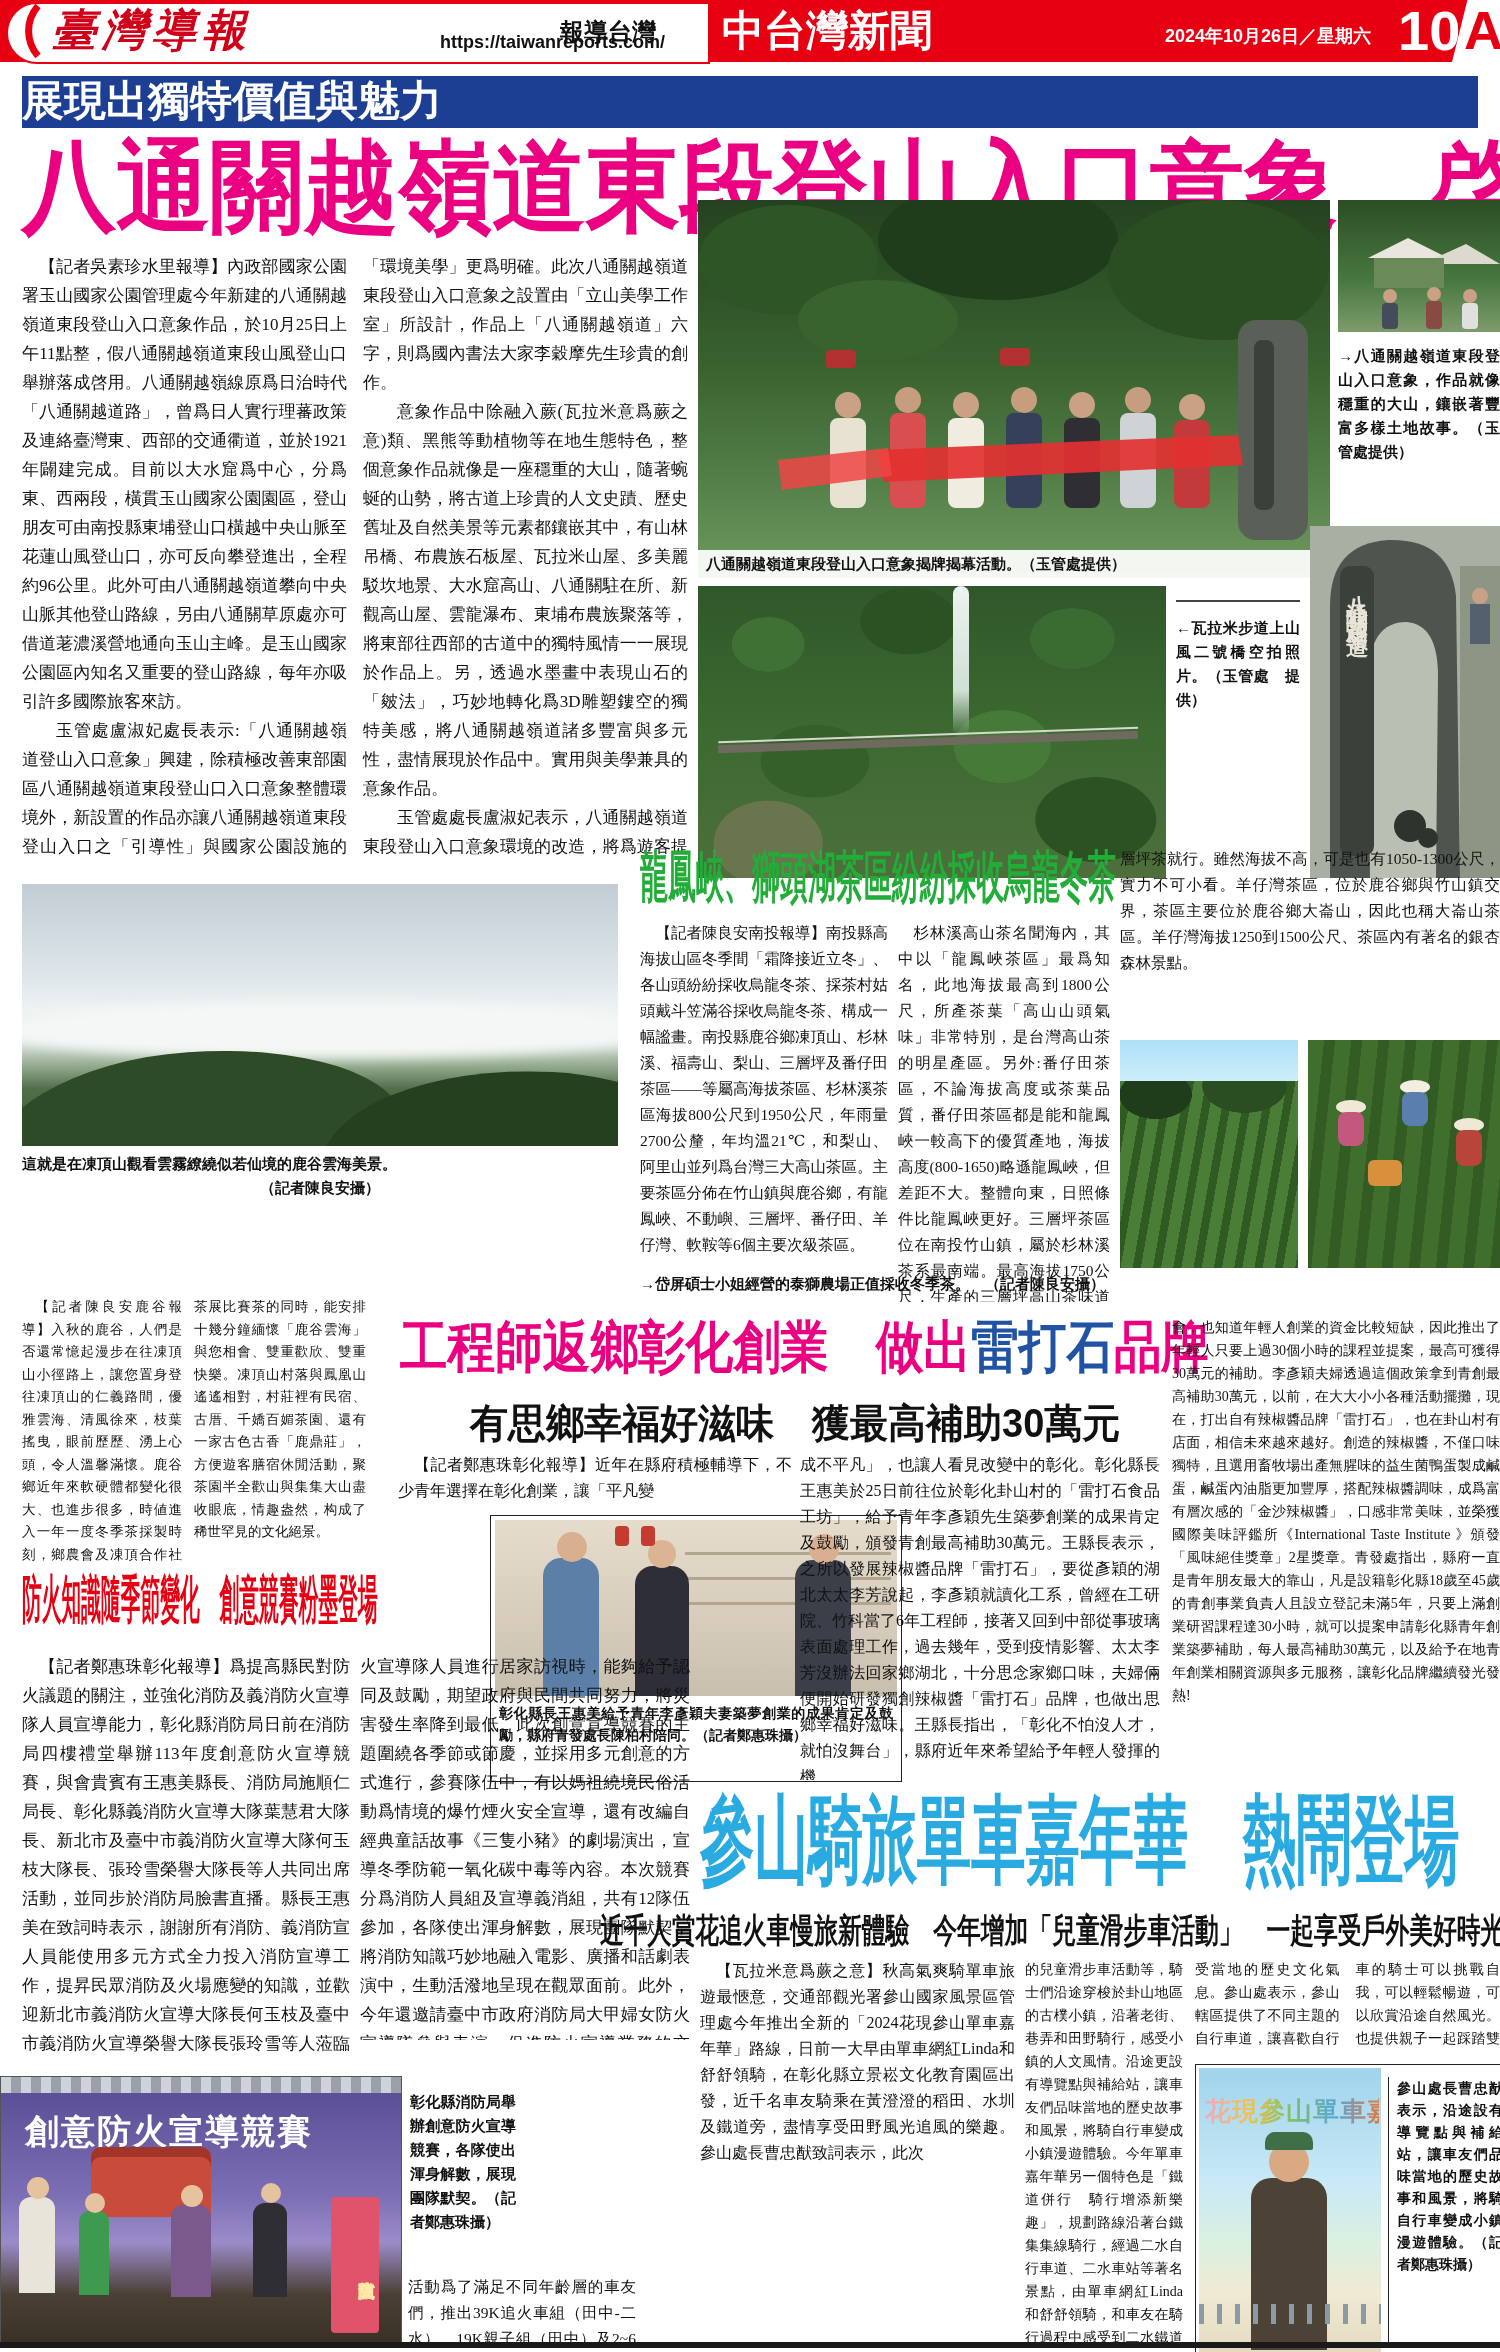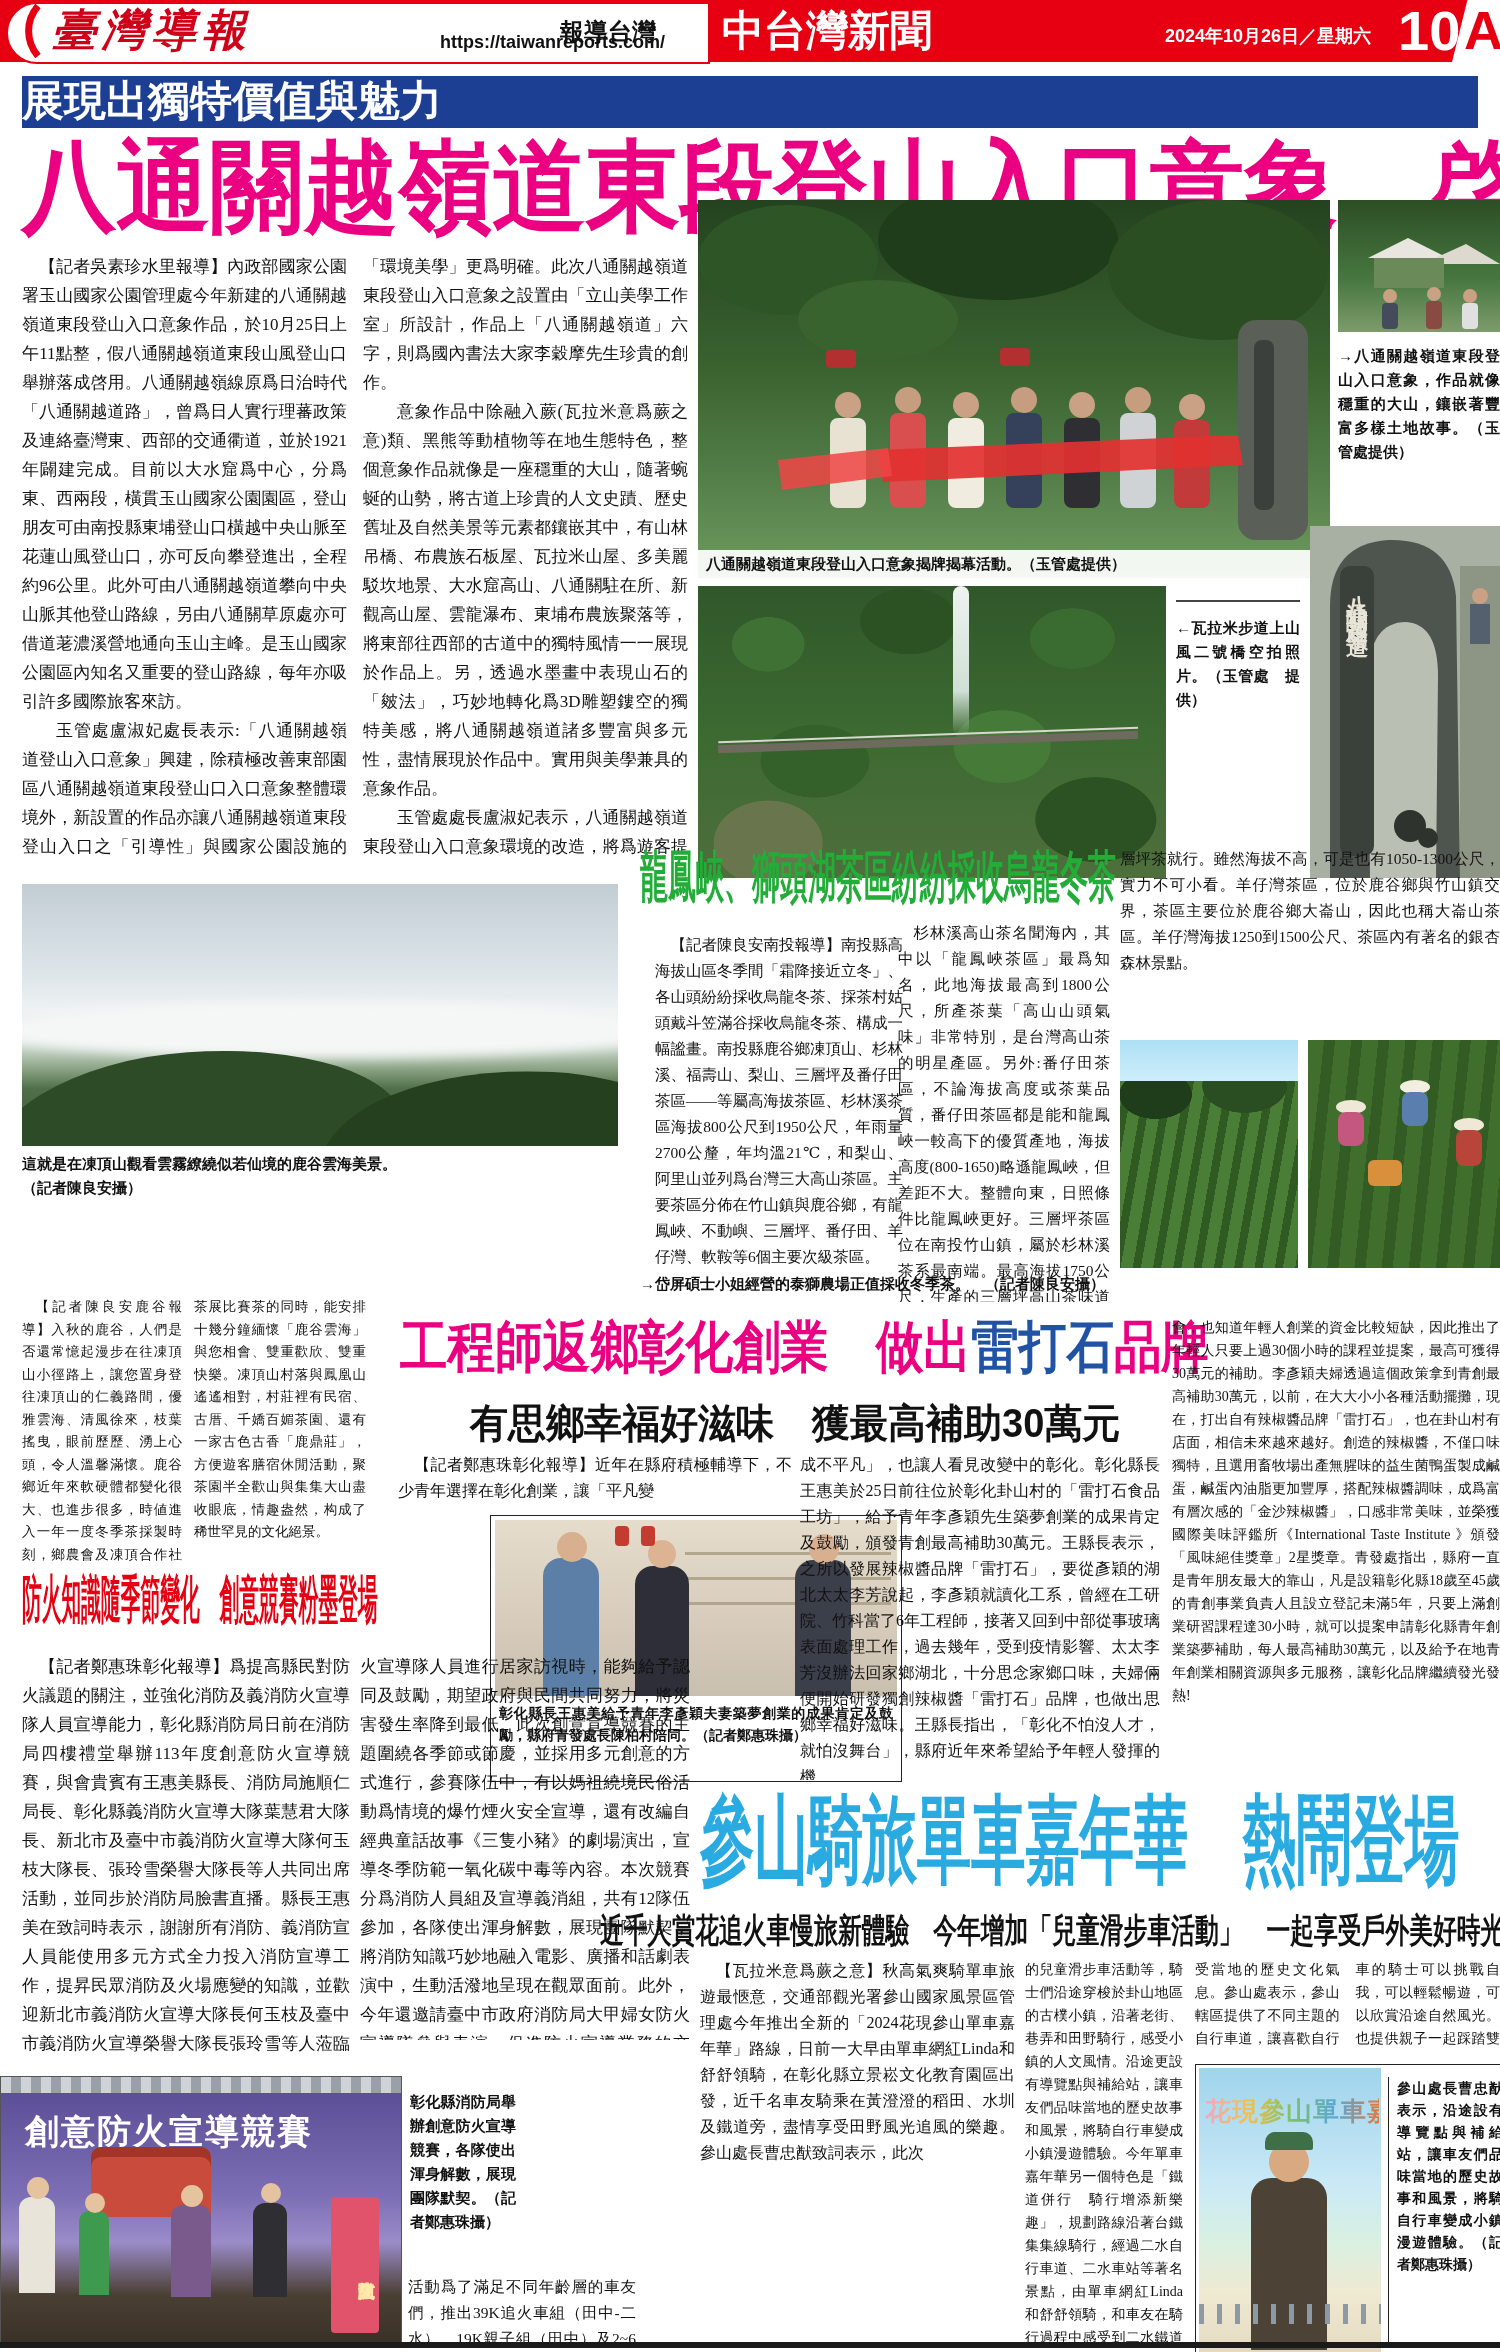--- a/index.html
+++ b/index.html
@@ -168,21 +168,21 @@
     </svg>
     <div class="abs vtext" style="left:33px;top:52px;color:#e8e4d8;font-size:22px;letter-spacing:8px;font-family:'DejaVu Serif',serif;font-weight:bold;">八通關越嶺道</div>
   </div>
 
   <div class="abs hl hl-green" style="left:640px;top:848px;font-size:56px;">
     <span class="condense" style="transform:scaleX(.50);">龍鳳峽、獅頭湖茶區紛紛採收烏龍冬茶</span>
   </div>
   <div class="abs bodytxt t15" style="left:1120px;top:846px;width:380px;height:188px;">
     <p style="text-indent:0;">層坪茶就行。雖然海拔不高，可是也有1050-1300公尺，實力不可小看。羊仔灣茶區，位於鹿谷鄉與竹山鎮交界，茶區主要位於鹿谷鄉大崙山，因此也稱大崙山茶區。羊仔灣海拔1250到1500公尺、茶區內有著名的銀杏森林景點。</p>
   </div>
-  <div class="abs bodytxt t15" style="left:655px;top:920px;width:248px;height:382px;margin-top:12px;">
+  <div class="abs bodytxt t15" style="left:640px;top:920px;width:248px;height:382px;">
     <p class="lead">【記者陳良安南投報導】南投縣高海拔山區冬季間「霜降接近立冬」、各山頭紛紛採收烏龍冬茶、採茶村姑頭戴斗笠滿谷採收烏龍冬茶、構成一幅謐畫。南投縣鹿谷鄉凍頂山、杉林溪、福壽山、梨山、三層坪及番仔田茶區——等屬高海拔茶區、杉林溪茶區海拔800公尺到1950公尺，年雨量2700公釐，年均溫21℃，和梨山、阿里山並列爲台灣三大高山茶區。主要茶區分佈在竹山鎮與鹿谷鄉，有龍鳳峽、不動嶼、三層坪、番仔田、羊仔灣、軟鞍等6個主要次級茶區。</p>
   </div>
   <div class="abs bodytxt t15" style="left:898px;top:920px;width:212px;height:382px;">
     <p style="text-indent:1em;">杉林溪高山茶名聞海內，其中以「龍鳳峽茶區」最爲知名，此地海拔最高到1800公尺，所產茶葉「高山山頭氣味」非常特別，是台灣高山茶的明星產區。另外:番仔田茶區，不論海拔高度或茶葉品質，番仔田茶區都是能和龍鳳峽一較高下的優質產地，海拔高度(800-1650)略遜龍鳳峽，但差距不大。整體向東，日照條件比龍鳳峽更好。三層坪茶區位在南投竹山鎮，屬於杉林溪茶系最南端。最高海拔1750公尺，生產的三層坪高山茶味道香氣馥郁、口感滑順、入喉回甘，是頂級的杉林溪茶產地。獅頭湖茶區就在三層坪及番仔田下方，泰獅茶農場，是現任竹山農會理事長沈春枝女兒岱屏碩士小姐經營的山丘，想成比較低海拔的三</p>
   </div>
 
   <div class="abs photo" style="left:1120px;top:1040px;width:178px;height:228px;background:
         linear-gradient(180deg,#aee0f5 0%,#cdeefb 18%,transparent 18%),
         radial-gradient(60px 40px at 20% 24%,#1f3d1a 0 60%,transparent 61%),
         radial-gradient(70px 45px at 70% 20%,#2a4d22 0 60%,transparent 61%),
@@ -203,21 +203,21 @@
   </div>
 
   <div class="abs photo" style="left:22px;top:884px;width:596px;height:262px;background:
         linear-gradient(180deg,#c2cdd4 0%,#dde5e9 34%,#eef2f3 48%,#dfe7e4 60%,#9fb49a 68%,#51704a 78%,#35522f 100%);">
     <div class="abs" style="left:-30px;top:118px;width:680px;height:56px;background:#f4f7f6;border-radius:50%;filter:blur(6px);"></div>
     <div class="abs" style="left:-40px;top:168px;width:420px;height:120px;background:#2e4b28;border-radius:50% 50% 0 0/90% 70% 0 0;transform:rotate(-4deg);"></div>
     <div class="abs" style="left:300px;top:186px;width:380px;height:110px;background:#24401f;border-radius:60% 40% 0 0/100% 60% 0 0;transform:rotate(3deg);"></div>
   </div>
   <div class="abs cap" style="left:22px;top:1152px;width:596px;height:56px;">
     <div>這就是在凍頂山觀看雲霧繚繞似若仙境的鹿谷雲海美景。</div>
-    <div style="text-align:left;">（記者陳良安攝）</div>
+    <div style="text-align:center;">（記者陳良安攝）</div>
   </div>
   <div class="abs bodytxt t13" style="left:22px;top:1296px;width:160px;height:266px;">
     <p class="lead">【記者陳良安鹿谷報導】入秋的鹿谷，人們是否還常憶起漫步在往凍頂山小徑路上，讓您置身登往凍頂山的仁義路間，優雅雲海、清風徐來，枝葉搖曳，眼前歷歷、湧上心頭，令人溫馨滿懷。鹿谷鄉近年來軟硬體都變化很大、也進步很多，時値進入一年一度冬季茶採製時刻，鄉農會及凍頂合作社己開始受理茶農們報名交繳</p>
   </div>
   <div class="abs bodytxt t13" style="left:194px;top:1296px;width:172px;height:266px;">
     <p style="text-indent:0;">茶展比賽茶的同時，能安排十幾分鐘緬懷「鹿谷雲海」與您相會、雙重歡欣、雙重快樂。凍頂山村落與鳳凰山遙遙相對，村莊裡有民宿、古厝、千嬌百媚茶園、還有一家古色古香「鹿鼎莊」，方便遊客膳宿休閒活動，聚茶園半全歡山與集集大山盡收眼底，情趣盎然，构成了稀世罕見的文化絕景。</p>
   </div>
 
   <div class="abs hl" style="left:400px;top:1318px;font-size:56px;">
     <span class="condense" style="transform:scaleX(.85);">

